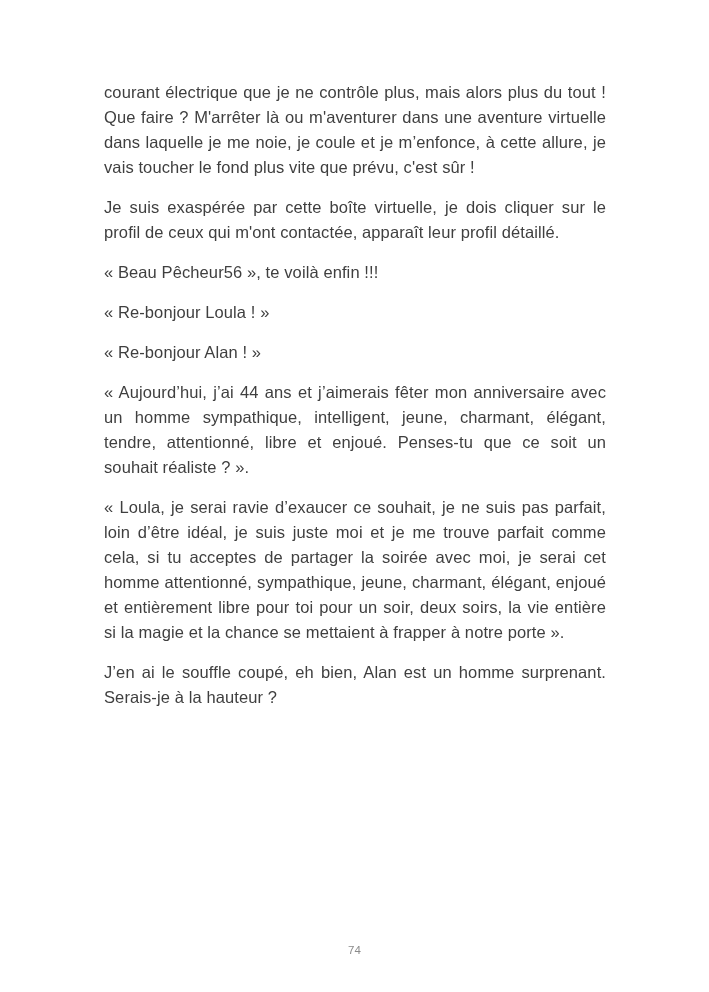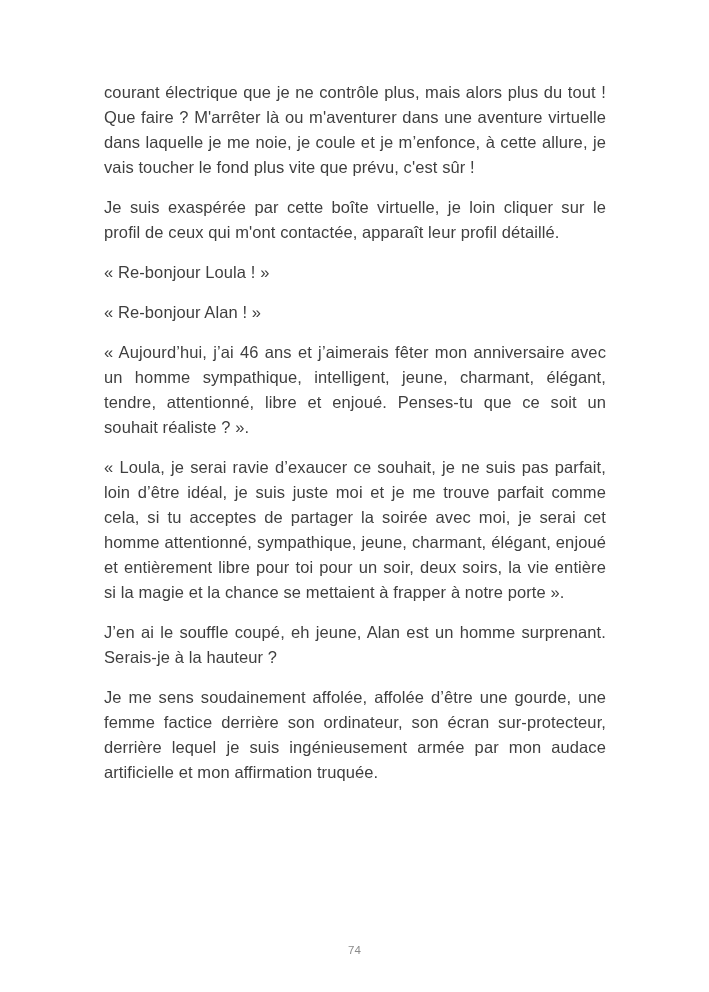--- a/index.html
+++ b/index.html
@@ -37,22 +37,22 @@
     font-size: 11.5px;
     color: #8a8a8a;
   }
 </style>
 </head>
 <body>
 
 <div class="page">
   <div class="text-block">
     <p>courant électrique que je ne contrôle plus, mais alors plus du tout ! Que faire ? M'arrêter là ou m'aventurer dans une aventure virtuelle dans laquelle je me noie, je coule et je m’enfonce,  à cette allure, je vais toucher le fond plus vite que prévu, c'est sûr !</p>
-    <p>Je suis exaspérée par cette boîte virtuelle, je loin cliquer sur le profil de ceux qui m'ont contactée, apparaît leur profil détaillé.</p>
+    <p>Je suis exaspérée par cette boîte virtuelle, je dois cliquer sur le profil de ceux qui m'ont contactée, apparaît leur profil détaillé.</p>
+    <p>« Beau Pêcheur56 », te voilà enfin !!!</p>
     <p>«  Re-bonjour Loula ! »</p>
     <p>« Re-bonjour Alan ! »</p>
-    <p>« Aujourd’hui, j’ai 46 ans et j’aimerais fêter mon anniversaire avec un homme sympathique, intelligent, jeune, charmant, élégant, tendre, attentionné, libre et enjoué. Penses-tu que ce soit un souhait réaliste ? ».</p>
+    <p>« Aujourd’hui, j’ai 44 ans et j’aimerais fêter mon anniversaire avec un homme sympathique, intelligent, jeune, charmant, élégant, tendre, attentionné, libre et enjoué. Penses-tu que ce soit un souhait réaliste ? ».</p>
     <p>« Loula, je serai ravie d’exaucer ce souhait, je ne suis pas parfait, loin d’être idéal, je suis juste moi et je me trouve parfait comme cela, si tu acceptes de partager la soirée avec moi, je serai cet homme attentionné, sympathique, jeune, charmant, élégant, enjoué et entièrement libre pour toi pour un soir, deux soirs, la vie entière si la magie et la chance se mettaient à frapper à notre porte ».</p>
-    <p>J’en ai le souffle coupé, eh jeune, Alan est un homme surprenant. Serais-je à la hauteur ?</p>
-    <p>Je me sens soudainement affolée, affolée d’être une gourde, une femme factice derrière son ordinateur, son écran sur-protecteur, derrière lequel je suis ingénieusement armée par mon audace artificielle et mon affirmation truquée.</p>
+    <p>J’en ai le souffle coupé, eh bien, Alan est un homme surprenant. Serais-je à la hauteur ?</p>
   </div>
   <div class="page-number">74</div>
 </div>
 
 </body></html>

